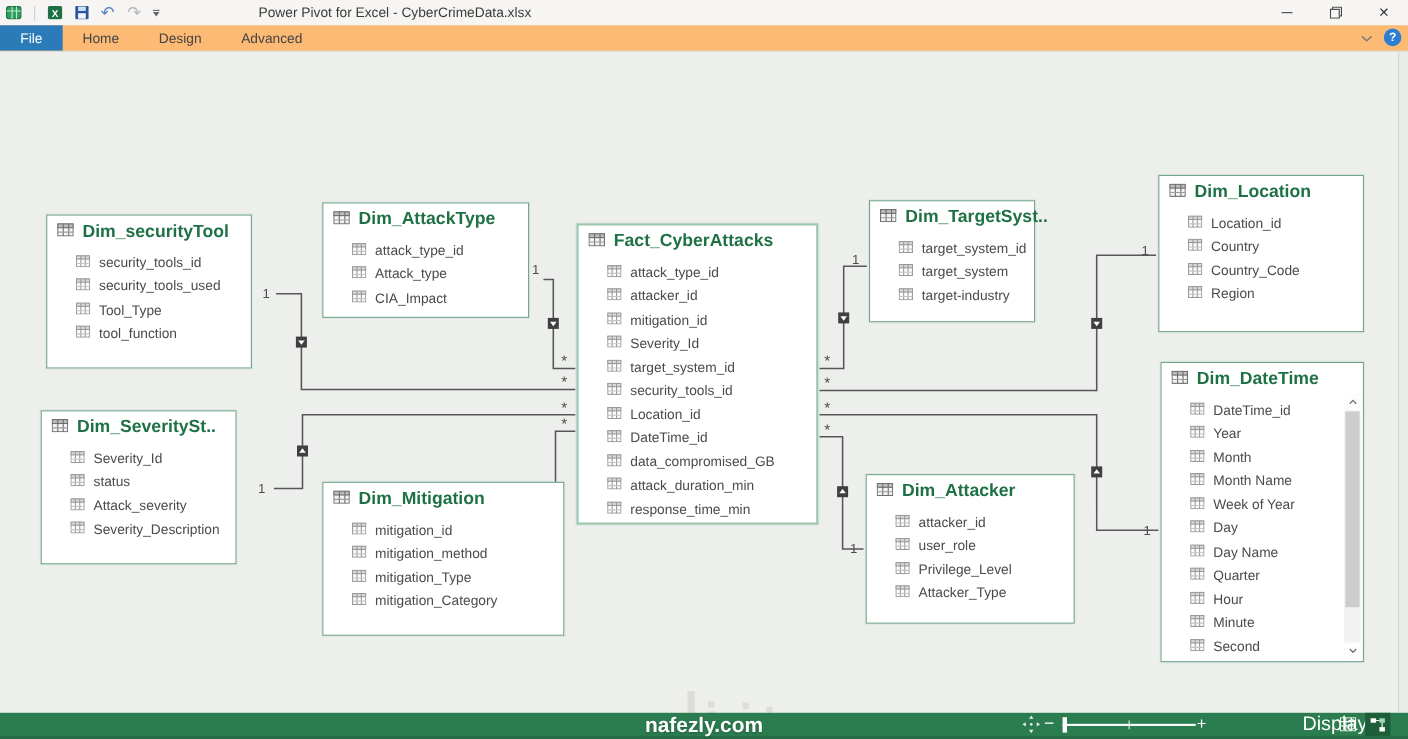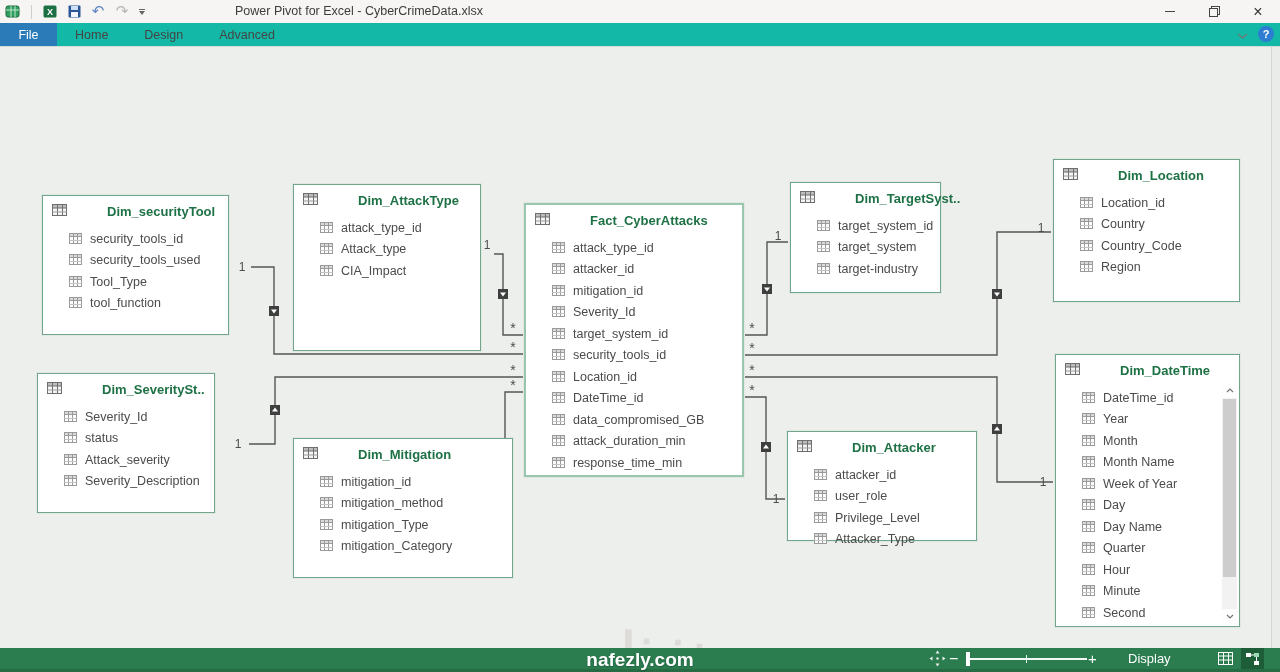--- a/index.html
+++ b/index.html
@@ -18,38 +18,38 @@
   .qat-caret .bar { width:6px; height:1px; background:#666; }
   .qat-caret .tri { width:0; height:0; border-left:3px solid transparent; border-right:3px solid transparent; border-top:4px solid #666; }
   .win-title { position:absolute; left:235px; top:4px; font-size:12.5px; color:#3c3c3c; }
   .win-controls { position:absolute; right:0; top:0; height:23px; display:flex; }
   .win-btn { width:44px; height:23px; display:flex; align-items:center; justify-content:center; color:#444; }
   .min-glyph { width:10px; height:1px; background:#444; display:block; }
   .close-glyph { font-size:16px; line-height:1; color:#333; }
 
   
   .tabrow { position:absolute; left:0; top:23px; width:1280px; height:24px;
-    background:#14b8a6; border-bottom:1px solid #d5dbd5; display:flex; align-items:stretch; }
+    background:#fdba74; border-bottom:1px solid #d5dbd5; display:flex; align-items:stretch; }
   .tab { font-size:12.5px; color:#444; display:flex; align-items:center; padding:0 18px; cursor:default; }
   .tab.file { background:#2b7bb9; color:#fff; width:57px; justify-content:center; padding:0; }
   .tabrow-right { position:absolute; right:6px; top:25px; display:flex; align-items:center; gap:10px; }
   .help-circle { width:16px; height:16px; border-radius:50%; background:#2d7dd2; color:#fff;
     font-size:11px; font-weight:bold; display:flex; align-items:center; justify-content:center; }
 
   
   .canvas { position:absolute; left:0; top:47px; width:1280px; height:601px; background:#edefec; }
   #connector-svg { position:absolute; left:0; top:0; width:1280px; height:672px; pointer-events:none; }
   .canvas-vscroll { position:absolute; right:0; top:47px; width:9px; height:601px;
     background:#e9ece9; border-left:1px solid #d2d9d2; }
 
   .table-card { position:absolute; background:#ffffff; border:1px solid #72a68b;
     box-shadow:0 0 0 1px rgba(140,175,155,0.12); }
   .table-card.selected { border:2px solid #9ac6ad; }
   .tbl-header { display:flex; align-items:center; gap:8px; padding:6px 10px 3px 9px; }
-  .tbl-name { color:#1e7145; font-weight:bold; font-size:13px; white-space:nowrap;margin-left:32px; }
+  .tbl-name { color:#1e7145; font-weight:bold; font-size:16px; white-space:nowrap; }
   .tbl-fields { padding-top:5px; }
   .field-row { display:flex; align-items:center; gap:8px; height:21.5px; padding-left:26px; }
   .field-label { font-size:12.5px; color:#4b4b4b; white-space:nowrap;text-align:center; }
 
   
   .tbl-scrollbar { position:absolute; top:28px; bottom:2px; right:2px; width:15px; background:#f2f2f2; }
   .sb-btn { position:absolute; left:0; width:15px; height:15px; background:#fdfdfd;
     display:flex; align-items:center; justify-content:center; }
   .sb-up { top:0; } .sb-down { bottom:0; }
   .sb-thumb { position:absolute; left:1px; top:16px; width:13px; height:178px; background:#cdcdcd; }
@@ -59,21 +59,21 @@
 
   
   .statusbar { position:absolute; left:0; top:648px; width:1280px; height:24px;
     background:#2b7c4f; border-bottom:3px solid #256b44; color:#fff; }
   .sb-item { position:absolute; top:0; height:21px; display:flex; align-items:center; }
   .zoom-minus { left:949px; font-size:16px; }
   .zoom-track { left:966px; top:10px; width:121px; height:2px; background:rgba(255,255,255,0.95); position:absolute; }
   .zoom-thumb { position:absolute; left:966px; top:4px; width:4px; height:14px; background:#ffffff; }
   .zoom-tick { position:absolute; left:1026px; top:7px; width:1px; height:8px; background:rgba(255,255,255,0.9); }
   .zoom-plus { left:1088px; font-size:15px; }
-  .display-label { left:1128px; font-size:13px; }
+  .display-label { left:1184px; font-size:18px; }
   .view-btn { position:absolute; top:0; width:23px; height:21px; display:flex; align-items:center; justify-content:center; }
   .view-data { left:1214px; }
   .view-diagram { left:1241px; background:#1d5e39; }
   .site-text { position:absolute; left:0; width:1280px; top:1px; text-align:center;
     font-size:19px; font-weight:bold; color:#fff; text-shadow:0 1px 2px rgba(0,0,0,0.25); }
 </style>
 </head>
 <body>
 
 <div class="titlebar">
@@ -306,21 +306,21 @@
                 <rect x="0.5" y="0.5" width="12" height="10" fill="#fdfdfd" stroke="#9a9a9a"></rect>
                 <rect x="0.5" y="0.5" width="12" height="3" fill="#d9d9d9" stroke="#9a9a9a"></rect>
                 <line x1="4.5" y1="0.5" x2="4.5" y2="10.5" stroke="#9a9a9a"></line>
                 <line x1="8.5" y1="0.5" x2="8.5" y2="10.5" stroke="#9a9a9a"></line>
                 <line x1="0.5" y1="7.5" x2="12.5" y2="7.5" stroke="#c4c4c4"></line>
               </svg></span>
             <span class="field-label">Severity_Description</span>
           </div>
         </div>
       </div>
-      <div class="table-card" style="left: 293px; top: 137px; width: 188px; height: 167px;">
+      <div class="table-card" style="left: 293px; top: 137px; width: 188px; height: 105px;">
         <div class="tbl-header">
           <span><svg width="15" height="12" viewBox="0 0 15 12">
               <rect x="0.5" y="0.5" width="14" height="11" fill="#f4f4f4" stroke="#6e6e6e"></rect>
               <rect x="0.5" y="0.5" width="14" height="3.5" fill="#bdbdbd" stroke="#6e6e6e"></rect>
               <line x1="5.5" y1="0.5" x2="5.5" y2="11.5" stroke="#6e6e6e"></line>
               <line x1="10.5" y1="0.5" x2="10.5" y2="11.5" stroke="#6e6e6e"></line>
               <line x1="0.5" y1="8" x2="14.5" y2="8" stroke="#9d9d9d"></line>
             </svg></span>
           <span class="tbl-name">Dim_AttackType</span>
         </div>
@@ -572,21 +572,21 @@
                 <rect x="0.5" y="0.5" width="12" height="10" fill="#fdfdfd" stroke="#9a9a9a"></rect>
                 <rect x="0.5" y="0.5" width="12" height="3" fill="#d9d9d9" stroke="#9a9a9a"></rect>
                 <line x1="4.5" y1="0.5" x2="4.5" y2="10.5" stroke="#9a9a9a"></line>
                 <line x1="8.5" y1="0.5" x2="8.5" y2="10.5" stroke="#9a9a9a"></line>
                 <line x1="0.5" y1="7.5" x2="12.5" y2="7.5" stroke="#c4c4c4"></line>
               </svg></span>
             <span class="field-label">target-industry</span>
           </div>
         </div>
       </div>
-      <div class="table-card" style="left: 787px; top: 384px; width: 190px; height: 110px;">
+      <div class="table-card" style="left: 787px; top: 384px; width: 190px; height: 136px;">
         <div class="tbl-header">
           <span><svg width="15" height="12" viewBox="0 0 15 12">
               <rect x="0.5" y="0.5" width="14" height="11" fill="#f4f4f4" stroke="#6e6e6e"></rect>
               <rect x="0.5" y="0.5" width="14" height="3.5" fill="#bdbdbd" stroke="#6e6e6e"></rect>
               <line x1="5.5" y1="0.5" x2="5.5" y2="11.5" stroke="#6e6e6e"></line>
               <line x1="10.5" y1="0.5" x2="10.5" y2="11.5" stroke="#6e6e6e"></line>
               <line x1="0.5" y1="8" x2="14.5" y2="8" stroke="#9d9d9d"></line>
             </svg></span>
           <span class="tbl-name">Dim_Attacker</span>
         </div>
@@ -680,21 +680,21 @@
                 <rect x="0.5" y="0.5" width="12" height="10" fill="#fdfdfd" stroke="#9a9a9a"></rect>
                 <rect x="0.5" y="0.5" width="12" height="3" fill="#d9d9d9" stroke="#9a9a9a"></rect>
                 <line x1="4.5" y1="0.5" x2="4.5" y2="10.5" stroke="#9a9a9a"></line>
                 <line x1="8.5" y1="0.5" x2="8.5" y2="10.5" stroke="#9a9a9a"></line>
                 <line x1="0.5" y1="7.5" x2="12.5" y2="7.5" stroke="#c4c4c4"></line>
               </svg></span>
             <span class="field-label">Region</span>
           </div>
         </div>
       </div>
-      <div class="table-card" style="left: 1055px; top: 307px; width: 185px; height: 273px;">
+      <div class="table-card" style="left: 1055px; top: 282px; width: 185px; height: 273px;">
         <div class="tbl-header">
           <span><svg width="15" height="12" viewBox="0 0 15 12">
               <rect x="0.5" y="0.5" width="14" height="11" fill="#f4f4f4" stroke="#6e6e6e"></rect>
               <rect x="0.5" y="0.5" width="14" height="3.5" fill="#bdbdbd" stroke="#6e6e6e"></rect>
               <line x1="5.5" y1="0.5" x2="5.5" y2="11.5" stroke="#6e6e6e"></line>
               <line x1="10.5" y1="0.5" x2="10.5" y2="11.5" stroke="#6e6e6e"></line>
               <line x1="0.5" y1="8" x2="14.5" y2="8" stroke="#9d9d9d"></line>
             </svg></span>
           <span class="tbl-name">Dim_DateTime</span>
         </div>

